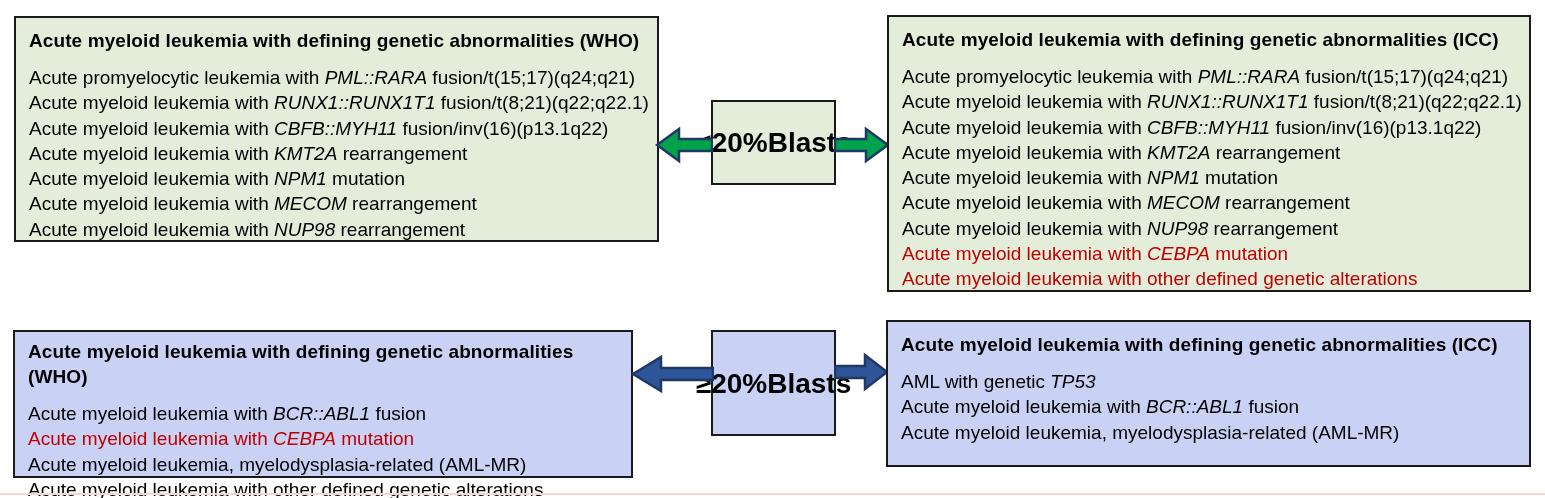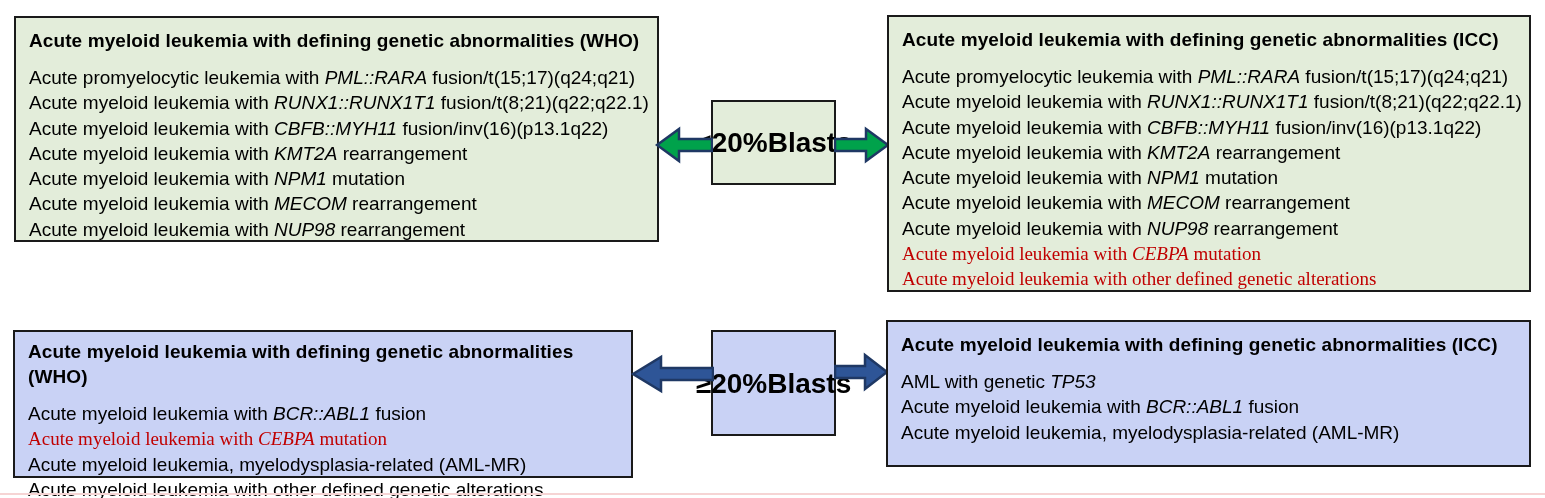--- a/index.html
+++ b/index.html
@@ -19,21 +19,21 @@
   }
   .box{
     position:absolute;box-sizing:border-box;
     border:2px solid var(--box-border);
     padding:10px 13px;font-size:19px;
   }
   .green{background:var(--green-bg);}
   .blue{background:var(--blue-bg);}
   .box .title{font-weight:bold;line-height:25px;margin-bottom:12px;letter-spacing:0.1px;}
   .item{line-height:25.3px;white-space:nowrap;}
-  .item.red{color:var(--red);font-family:Liberation Serif, serif;}
+  .item.red{color:var(--red);}
   .it{font-style:italic;}
   .blast-box{
     position:absolute;box-sizing:border-box;
     border:2px solid var(--box-border);
     display:flex;flex-direction:row;justify-content:center;align-items:center;
     font-size:28px;line-height:37px;text-align:center;font-weight:bold;
   }
   .arrow{position:absolute;}
   .footer-line{
     position:absolute;left:0;top:493px;width:1545px;height:2px;

